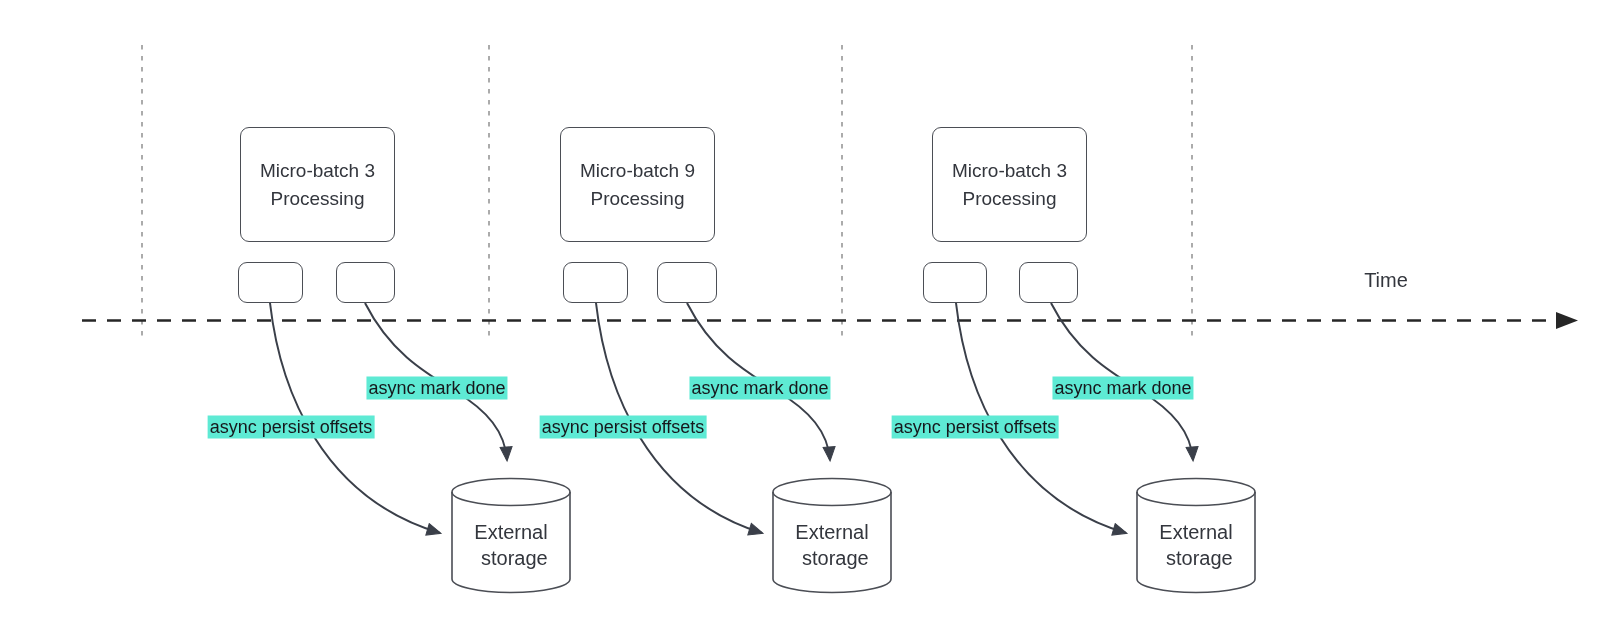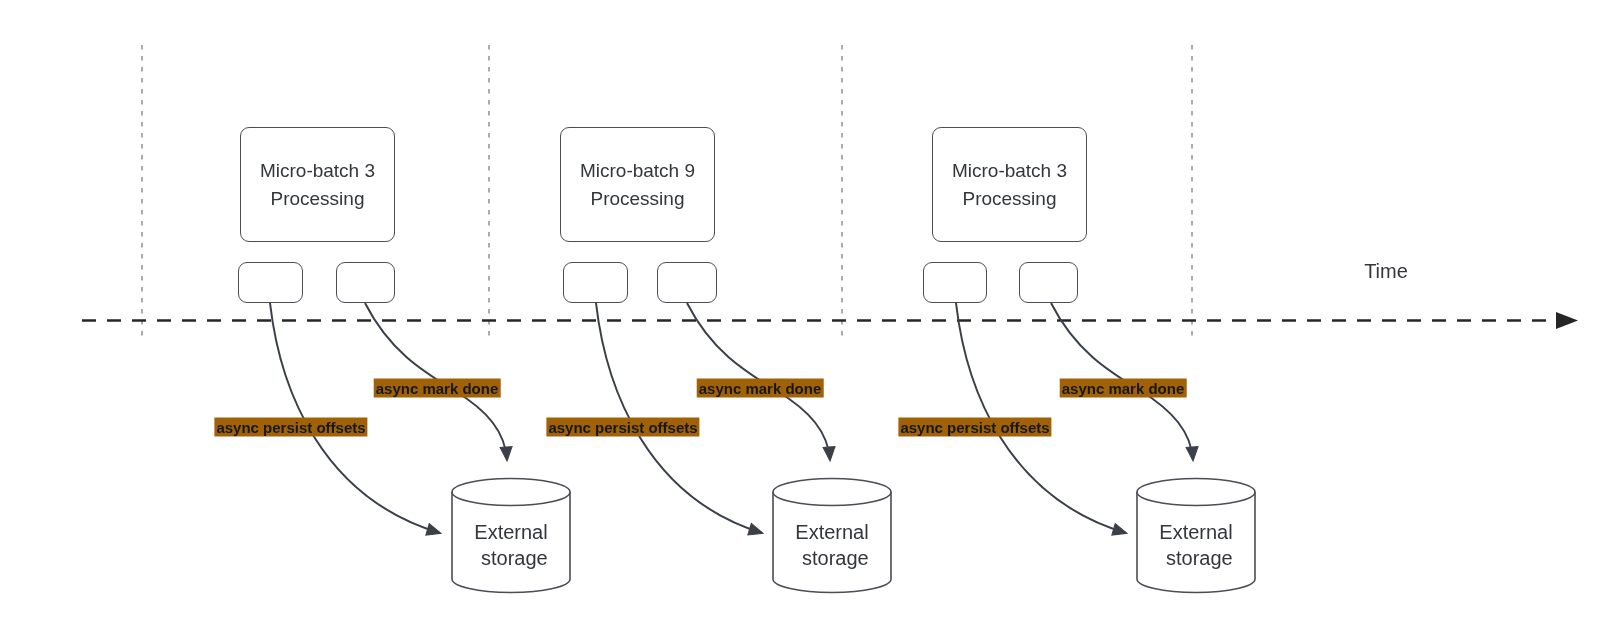--- a/index.html
+++ b/index.html
@@ -28,23 +28,23 @@
     position:absolute;
     height:41px;
     border:1.5px solid #4b4e55;
     border-radius:9px;
     background:#ffffff;
     box-sizing:border-box;
   }
   .flow-label{
     position:absolute;
     transform:translate(-50%,-50%);
-    font-size:15px;font-weight:bold;
+    font-size:18px;font-weight:normal;
     color:#16181c;
-    background:#a16207;
+    background:#5eead4;
     padding:1px 2px;
     white-space:nowrap;
   }
   .storage-label{
     position:absolute;
     transform:translate(-50%,-50%);
     text-align:right;
     font-size:20px;line-height:26px;
     color:#33363d;
     white-space:pre-line;
@@ -122,15 +122,15 @@
 
   <div class="proc-box" style="left:932px;top:127px;">Micro-batch 3
 Processing</div>
   <div class="mini-box" style="left:923px;top:262px;width:64px;"></div>
   <div class="mini-box" style="left:1019px;top:262px;width:59px;"></div>
   <div class="flow-label" style="left:975px;top:427px;">async persist offsets</div>
   <div class="flow-label" style="left:1123px;top:388px;">async mark done</div>
   <div class="storage-label" style="left:1196px;top:545px;">External
 storage</div>
 
-  <div class="time-label" style="left:1386px;top:271px;">Time</div>
+  <div class="time-label" style="left:1386px;top:280px;">Time</div>
 
 </div>
 
 </body></html>

